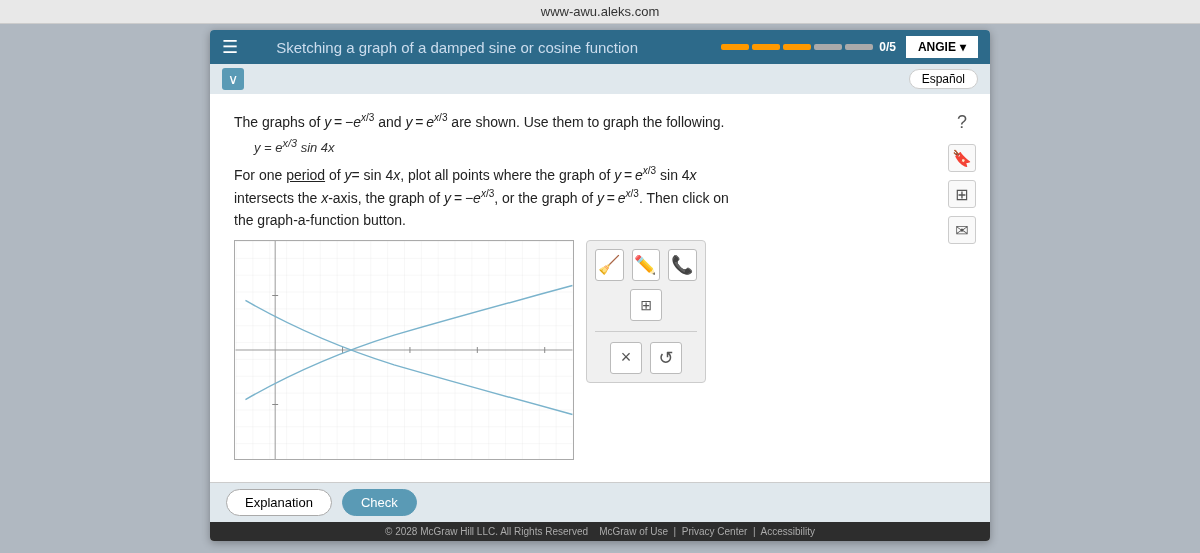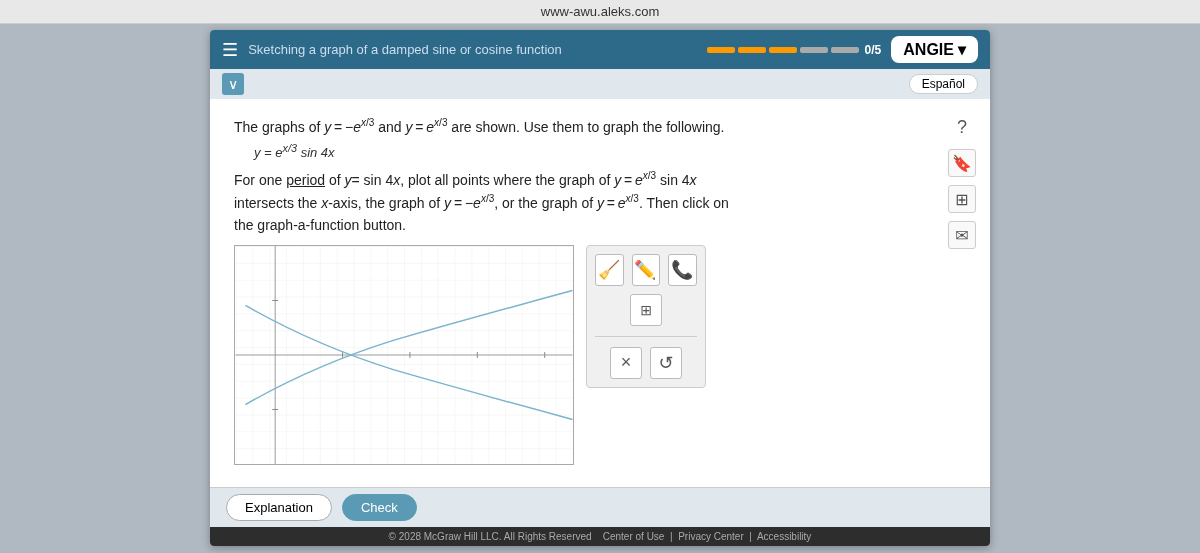--- a/index.html
+++ b/index.html
@@ -50,21 +50,22 @@
     .header-title-block {
       flex: 1;
     }
     .header-module {
       color: #f90;
       font-size: 11px;
       font-weight: bold;
     }
     .header-subtitle {
       color: #cde;
-      font-size: 13px;
+      font-size: 15px;
+      margin-left: 28px;
     }
     .header-progress {
       display: flex;
       align-items: center;
       gap: 6px;
     }
     .progress-bar-container {
       display: flex;
       gap: 3px;
     }
@@ -78,24 +79,24 @@
       background: #aaa;
     }
     .progress-label {
       color: white;
       font-size: 12px;
       font-weight: bold;
     }
     .angie-btn {
       background: white;
       border: none;
-      border-radius: 8px;
+      border-radius: 0;
       padding: 4px 12px;
       font-weight: bold;
-      font-size: 16px;
+      font-size: 12px;
       cursor: pointer;
       display: flex;
       align-items: center;
       gap: 4px;
     }
     
     .sub-header {
       background: #e0e8ed;
       display: flex;
       align-items: center;
@@ -402,21 +403,21 @@
     </div>
 
     <div class="footer-buttons">
       <button class="footer-btn">Explanation</button>
       <button class="footer-btn check">Check</button>
     </div>
 
     <div class="copyright-bar">
       <span>© 2028 McGraw Hill LLC. All Rights Reserved</span>
       &nbsp;&nbsp;
-      <a>Center of Use</a>
+      <a>McGraw of Use</a>
       &nbsp;|&nbsp;
       <a>Privacy Center</a>
       &nbsp;|&nbsp;
       <a>Accessibility</a>
     </div>
 
   </div>
 </div>
 
 </body></html>

